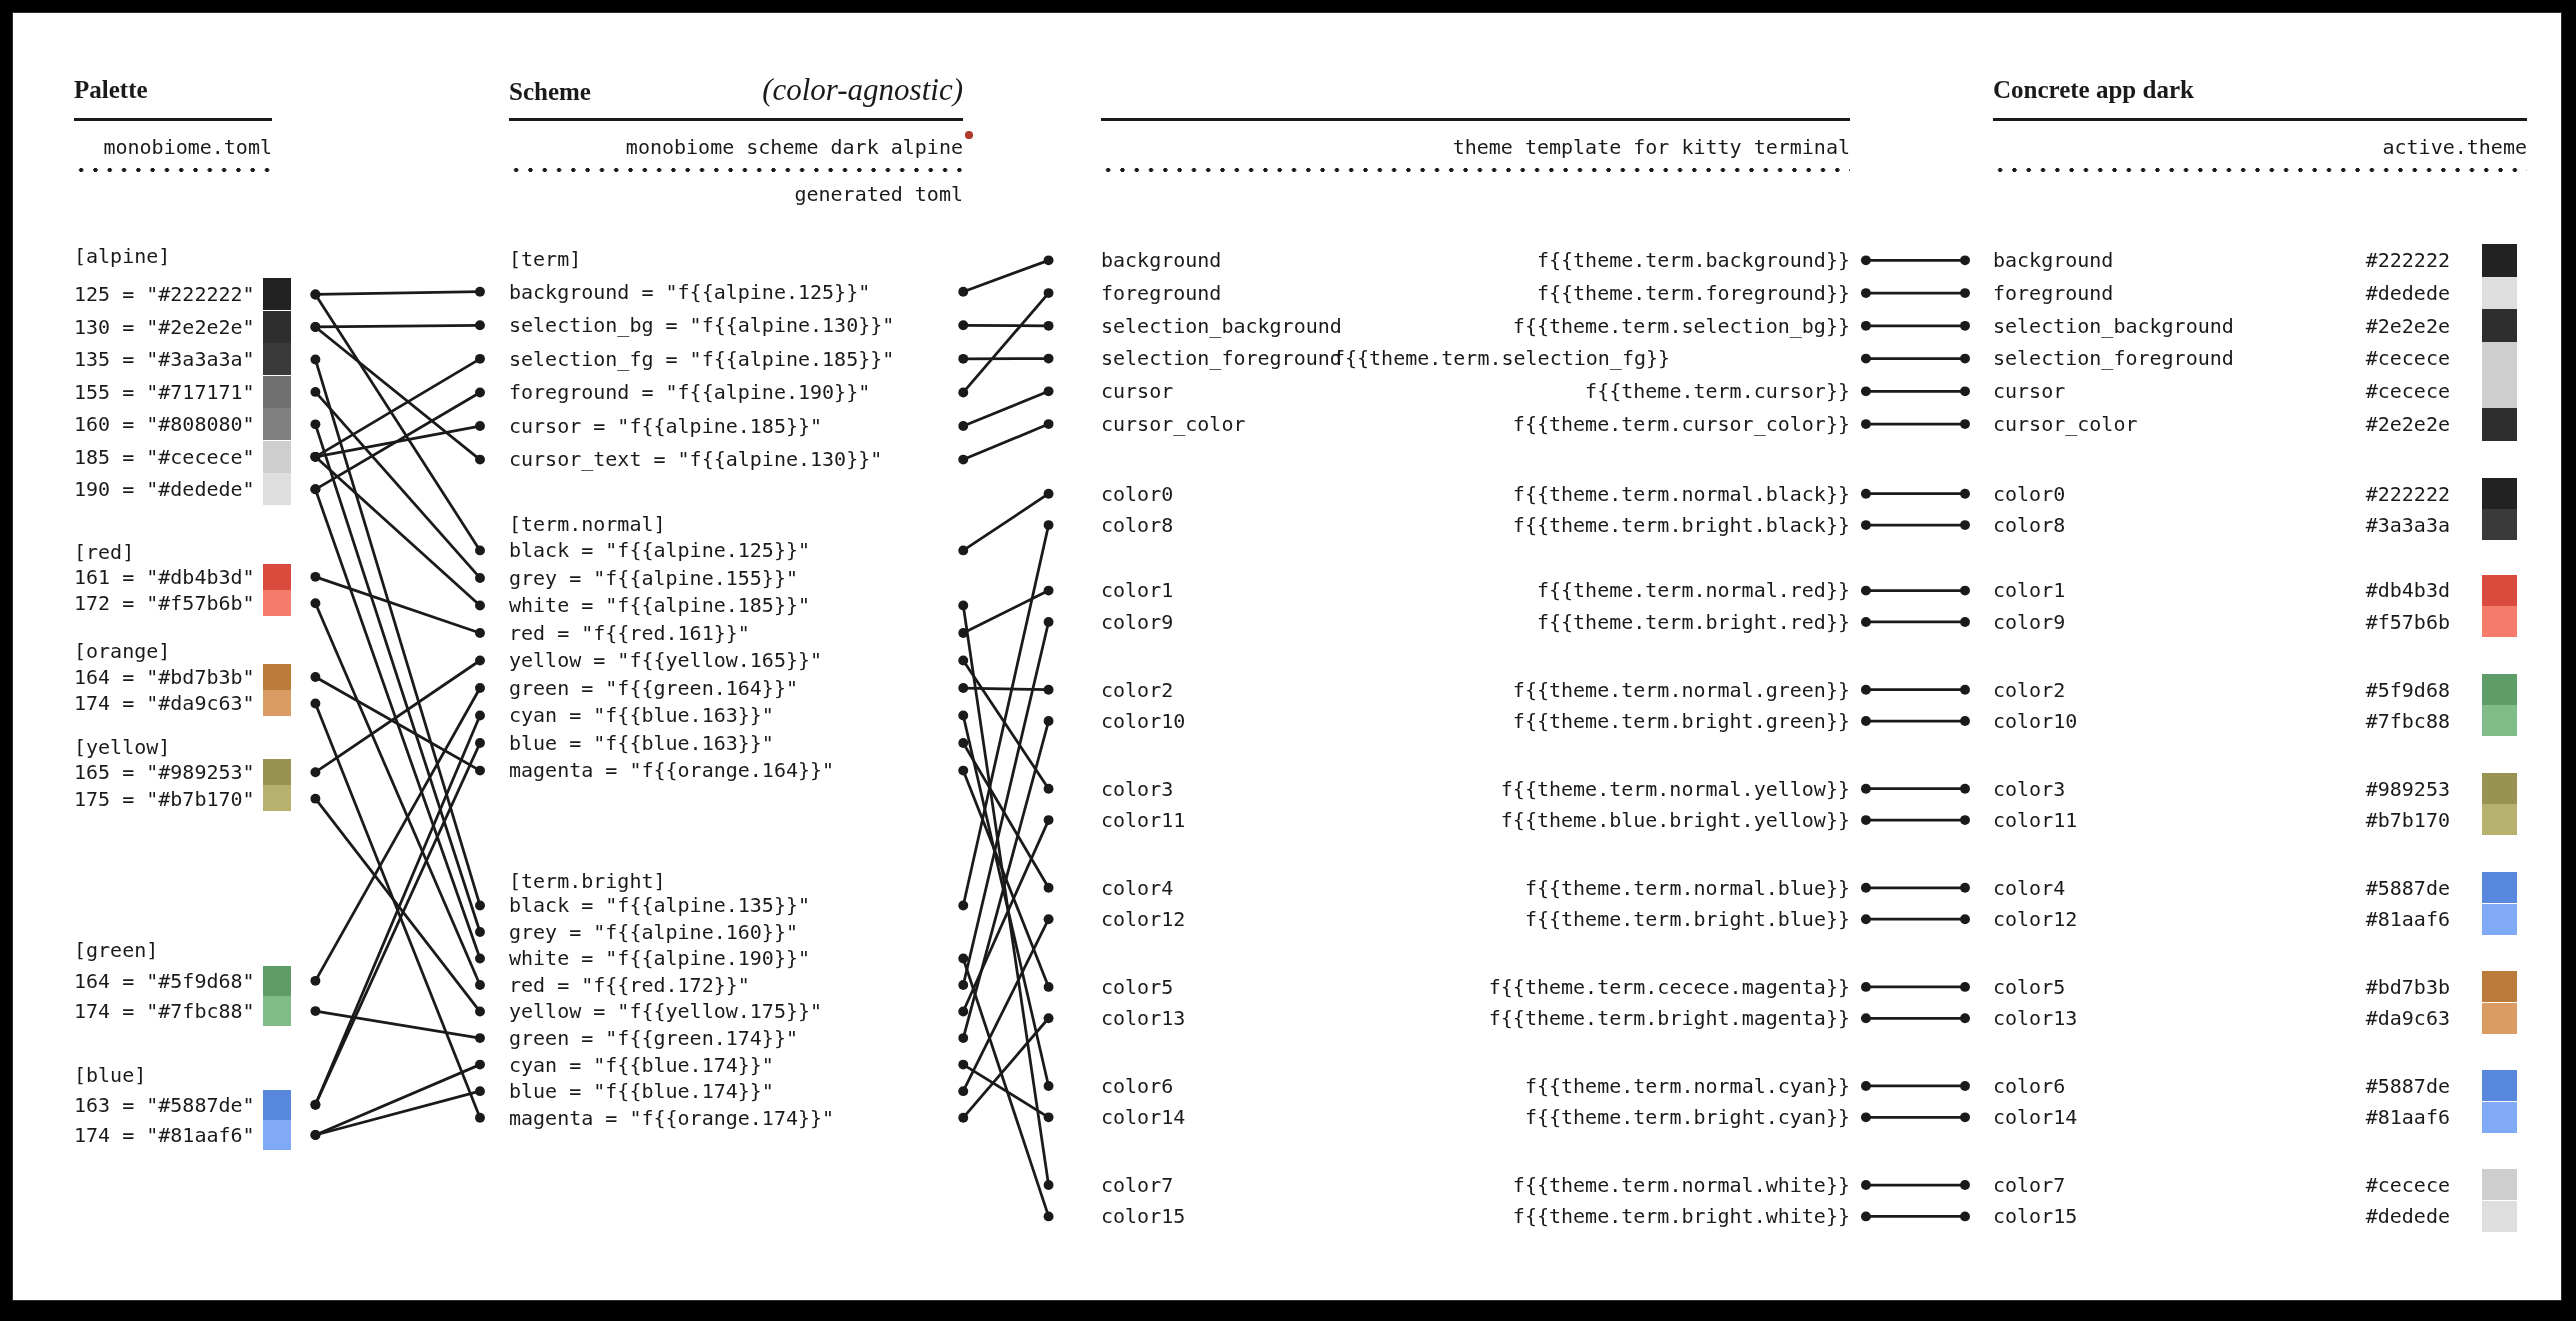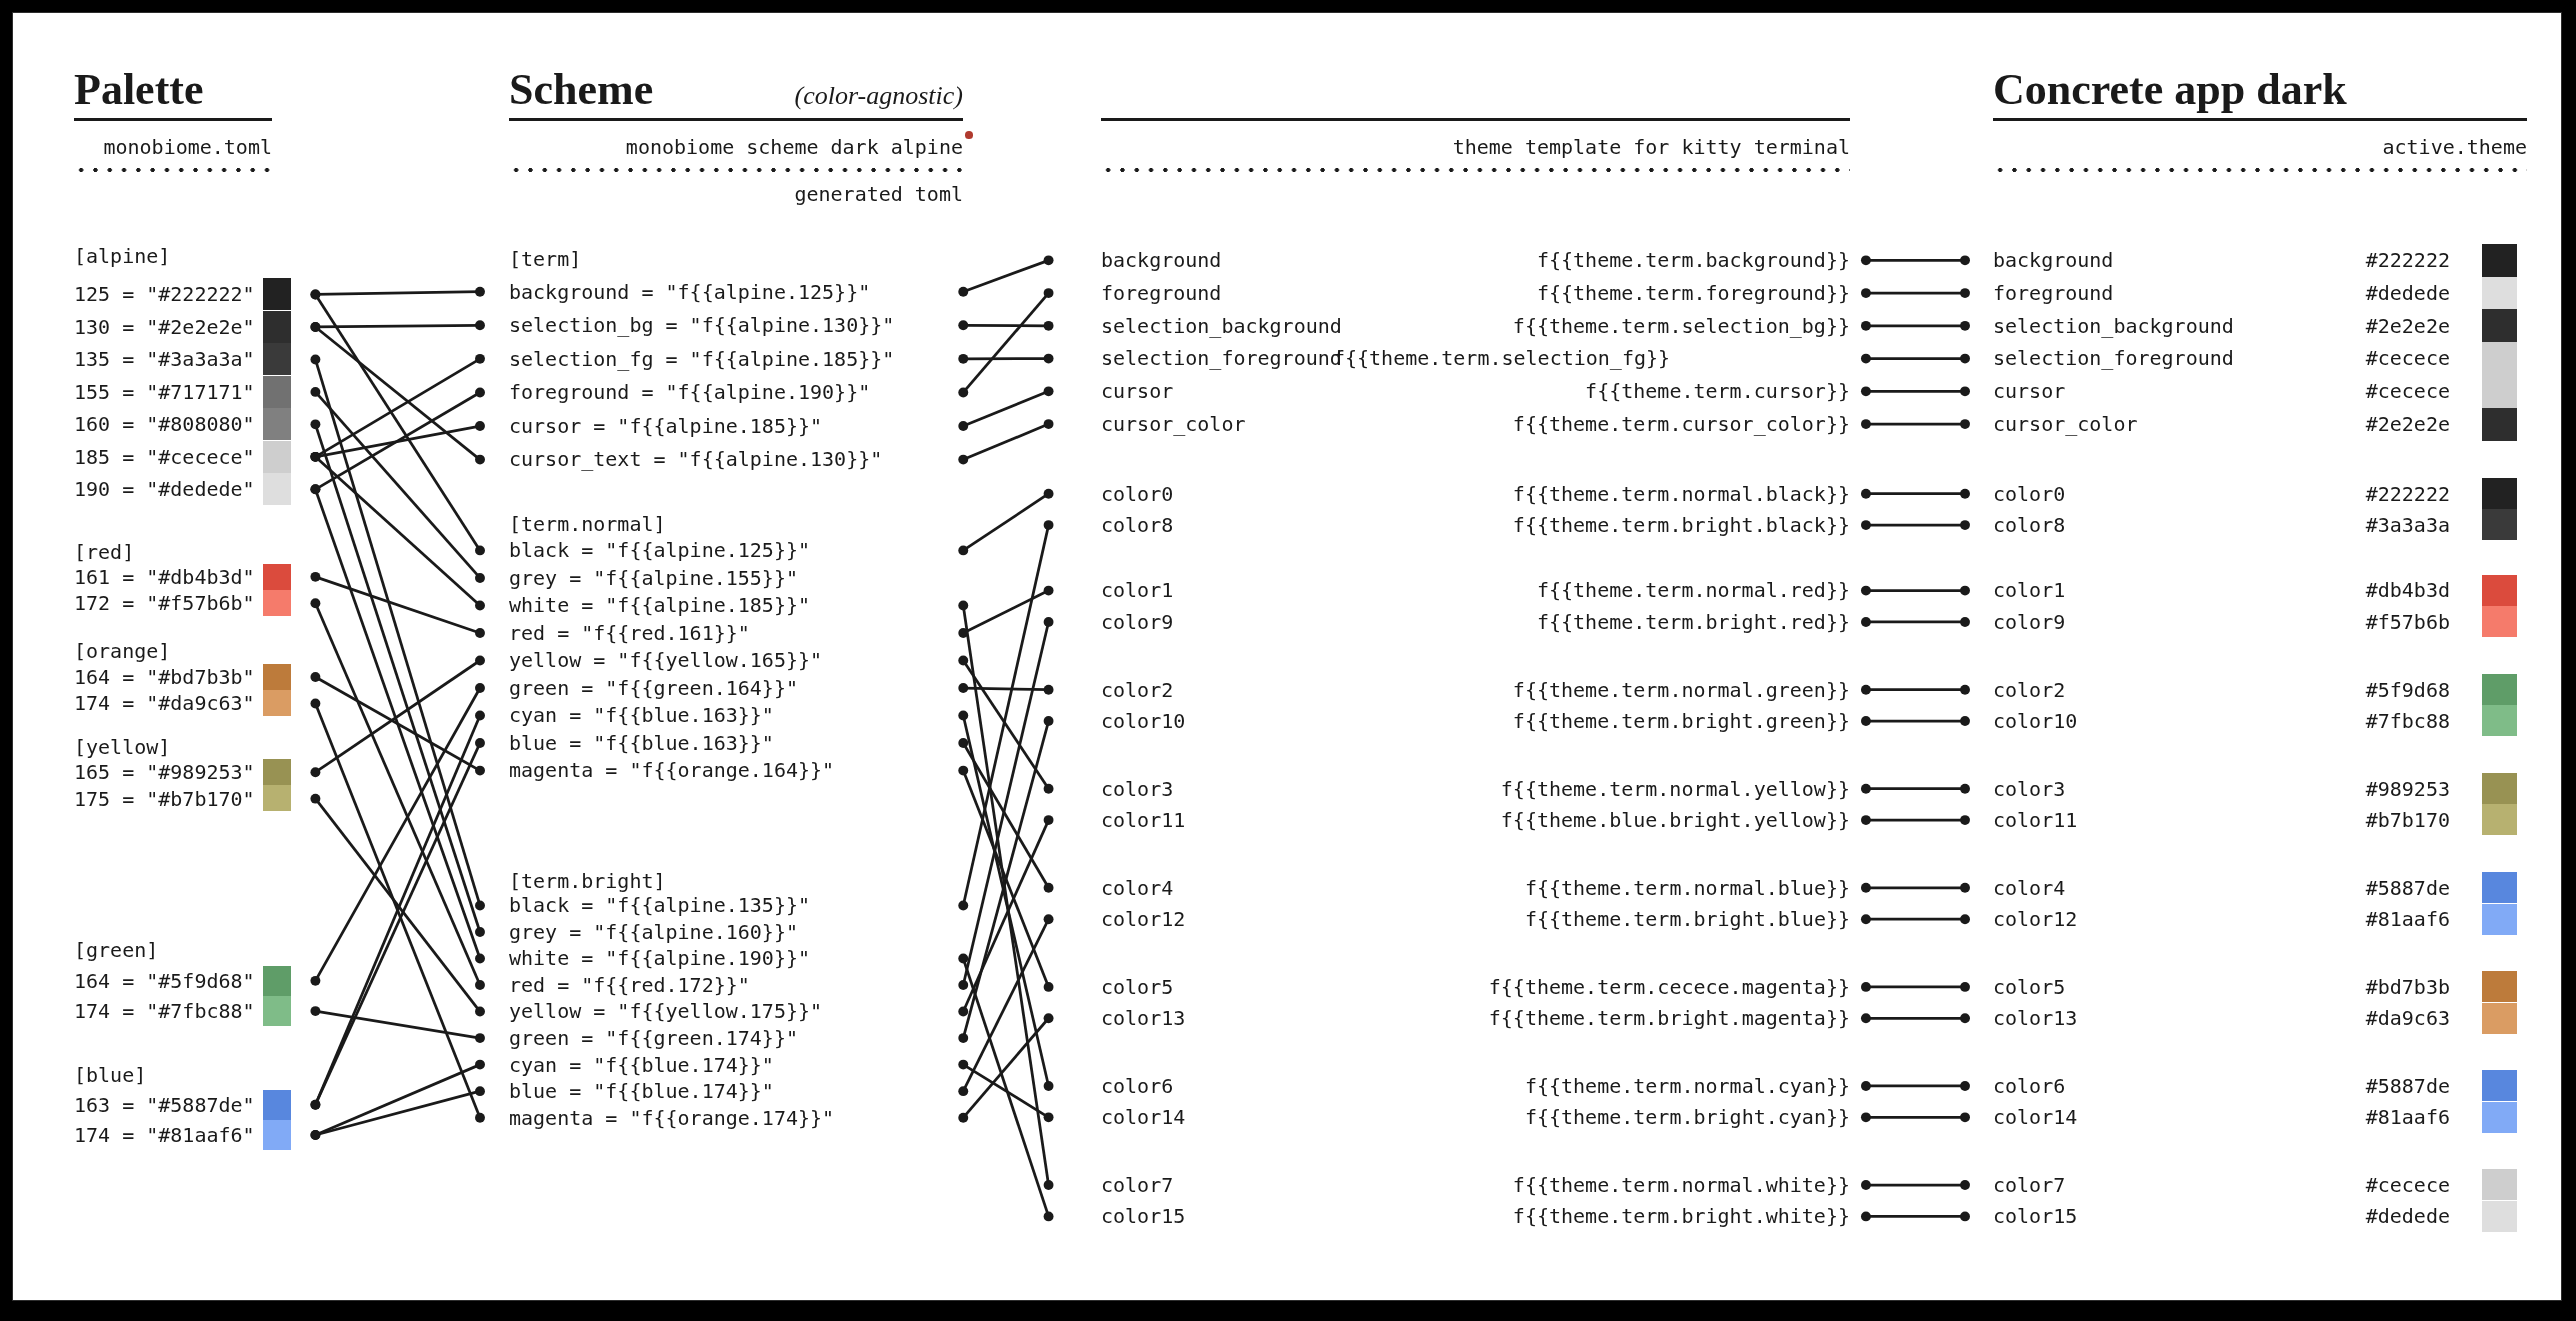--- a/index.html
+++ b/index.html
@@ -4,22 +4,22 @@
 <style>
   html,body{margin:0;padding:0;background:#000;}
   #page{position:relative;width:2576px;height:1321px;background:#000;overflow:hidden;
         font-family:"DejaVu Sans Mono","Liberation Mono",monospace;color:#1a1a1a;}
   .panel{position:absolute;left:12px;top:12px;width:2550px;height:1289px;background:#fff;
          border:1.7px solid #2e2e2e;box-sizing:border-box;z-index:0;}
   #wires{position:absolute;left:0;top:0;width:2576px;height:1321px;z-index:1;}
   .txt{position:absolute;z-index:2;}
   .mono{font-size:20px;line-height:24px;white-space:pre;}
   .hdr{position:absolute;top:70px;display:flex;justify-content:space-between;align-items:baseline;z-index:2;}
-  .htitle{font-family:"Liberation Serif","DejaVu Serif",serif;font-weight:bold;font-size:44px;line-height:39px;}
-  .hnote{font-family:"Liberation Serif","DejaVu Serif",serif;font-style:italic;font-size:26px;line-height:39px;}
+  .htitle{font-family:"Liberation Serif","DejaVu Serif",serif;font-weight:bold;font-size:25px;line-height:39px;}
+  .hnote{font-family:"Liberation Serif","DejaVu Serif",serif;font-style:italic;font-size:31px;line-height:39px;}
   .hrule{position:absolute;top:118px;height:2.8px;background:#1a1a1a;z-index:2;}
   .sub{position:absolute;top:135px;text-align:right;z-index:2;}
   .sub2{position:absolute;top:182px;text-align:right;z-index:2;}
   .dotrule{position:absolute;top:167px;height:5.5px;z-index:2;
     background-image:radial-gradient(circle,#1a1a1a 1.9px,rgba(0,0,0,0) 2.2px);
     background-size:14.3px 5.5px;background-repeat:repeat-x;background-position:0 center;}
   .c1{left:74px;width:198px;} .c2{left:509px;width:454px;}
   .c3{left:1101px;width:749px;} .c4{left:1993px;width:534px;}
   .marker{position:absolute;left:965px;top:131px;width:7.7px;height:7.7px;border-radius:50%;z-index:3;}
   .swatch{position:absolute;z-index:2;}

